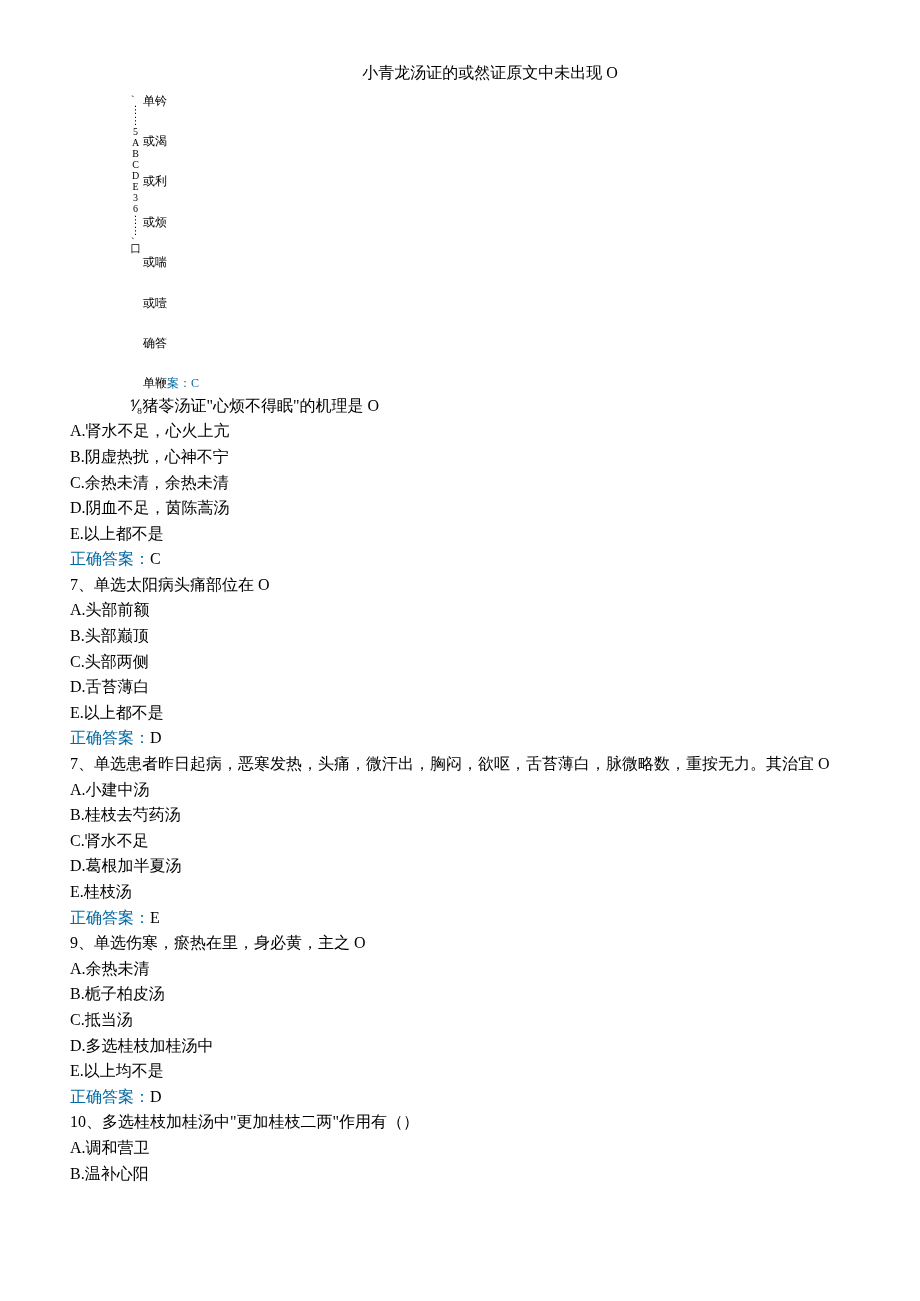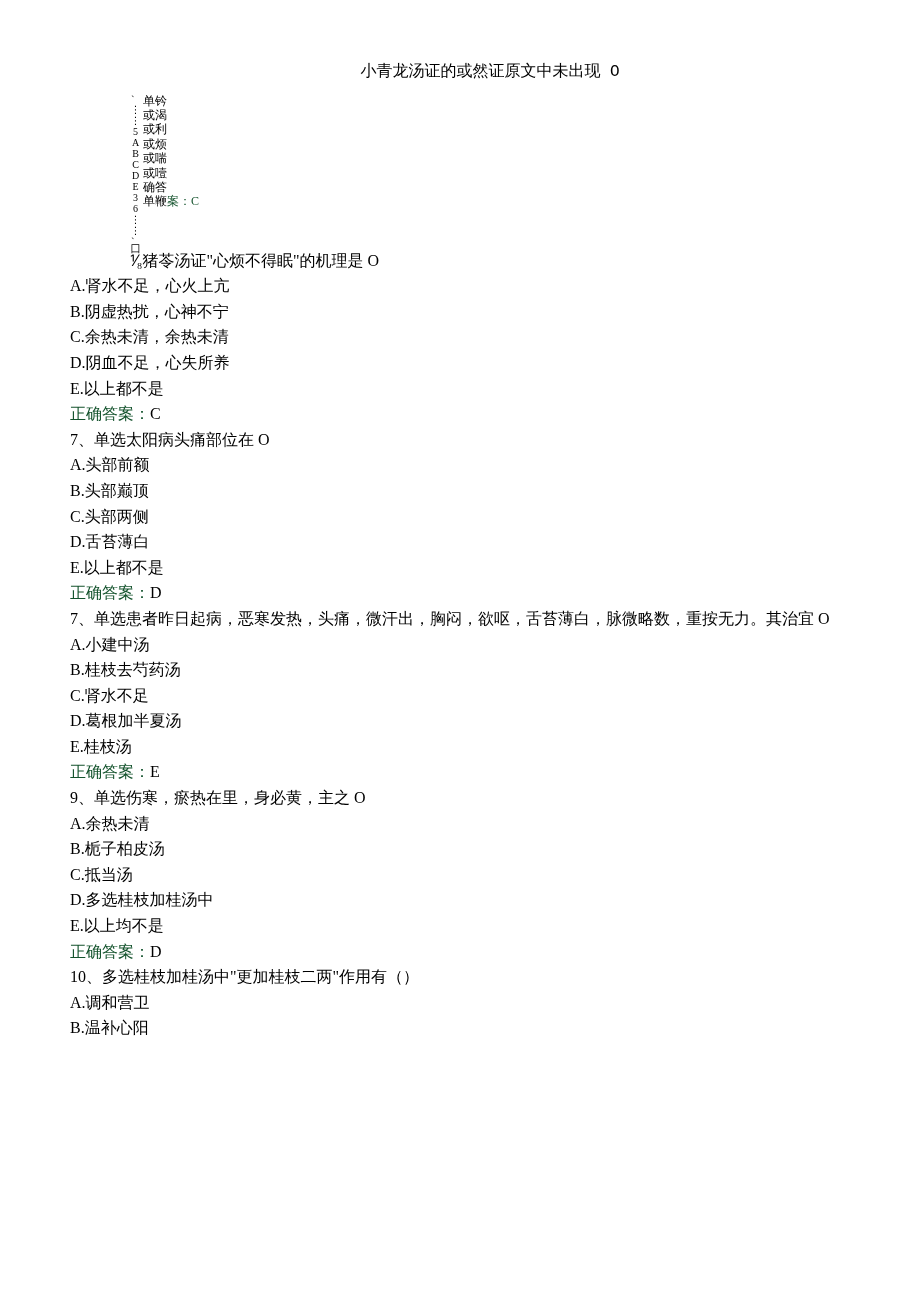--- a/index.html
+++ b/index.html
@@ -10,21 +10,20 @@
     padding: 60px 70px 60px 70px;
     color: #000;
     background: #fff;
     width: 920px;
     box-sizing: border-box;
   }
   .title {
     text-align: center;
     margin-left: 60px;
     margin-bottom: 8px;
-    font-family: Liberation Mono, monospace;
   }
   .vert-block {
     display: flex;
     flex-direction: row;
     align-items: flex-start;
     margin-bottom: 2px;
     white-space: nowrap;
   }
   .vert-col {
     writing-mode: vertical-rl;
@@ -33,23 +32,24 @@
     letter-spacing: 0;
     line-height: 1.1;
     margin-left: 60px;
   }
   .vert-options {
     display: flex;
     flex-direction: column;
     font-size: 12px;
     line-height: 1.2;
     margin-left: 2px;
+    gap: 26px;
   }
   .red {
-    color: #14532d;
+    color: #0369a1;
   }
   .line {
     margin: 0 0 0px 0;
     white-space: pre-wrap;
   }
   .q-line {
     margin-left: 60px;
   }
 </style>
 </head>
@@ -68,21 +68,21 @@
     <span>或噎</span>
     <span>确答</span>
     <span><span>单鞭</span><span class="red">案：C</span></span>
   </div>
 </div>
 
 <div class="line q-line">⅟₈猪苓汤证"心烦不得眠"的机理是 O</div>
 <div class="line">A.肾水不足，心火上亢</div>
 <div class="line">B.阴虚热扰，心神不宁</div>
 <div class="line">C.余热未清，余热未清</div>
-<div class="line">D.阴血不足，心失所养</div>
+<div class="line">D.阴血不足，茵陈蒿汤</div>
 <div class="line">E.以上都不是</div>
 <div class="line"><span class="red">正确答案：</span><span>C</span></div>
 
 <div class="line">7、单选太阳病头痛部位在 O</div>
 <div class="line">A.头部前额</div>
 <div class="line">B.头部巅顶</div>
 <div class="line">C.头部两侧</div>
 <div class="line">D.舌苔薄白</div>
 <div class="line">E.以上都不是</div>
 <div class="line"><span class="red">正确答案：</span><span>D</span></div>

